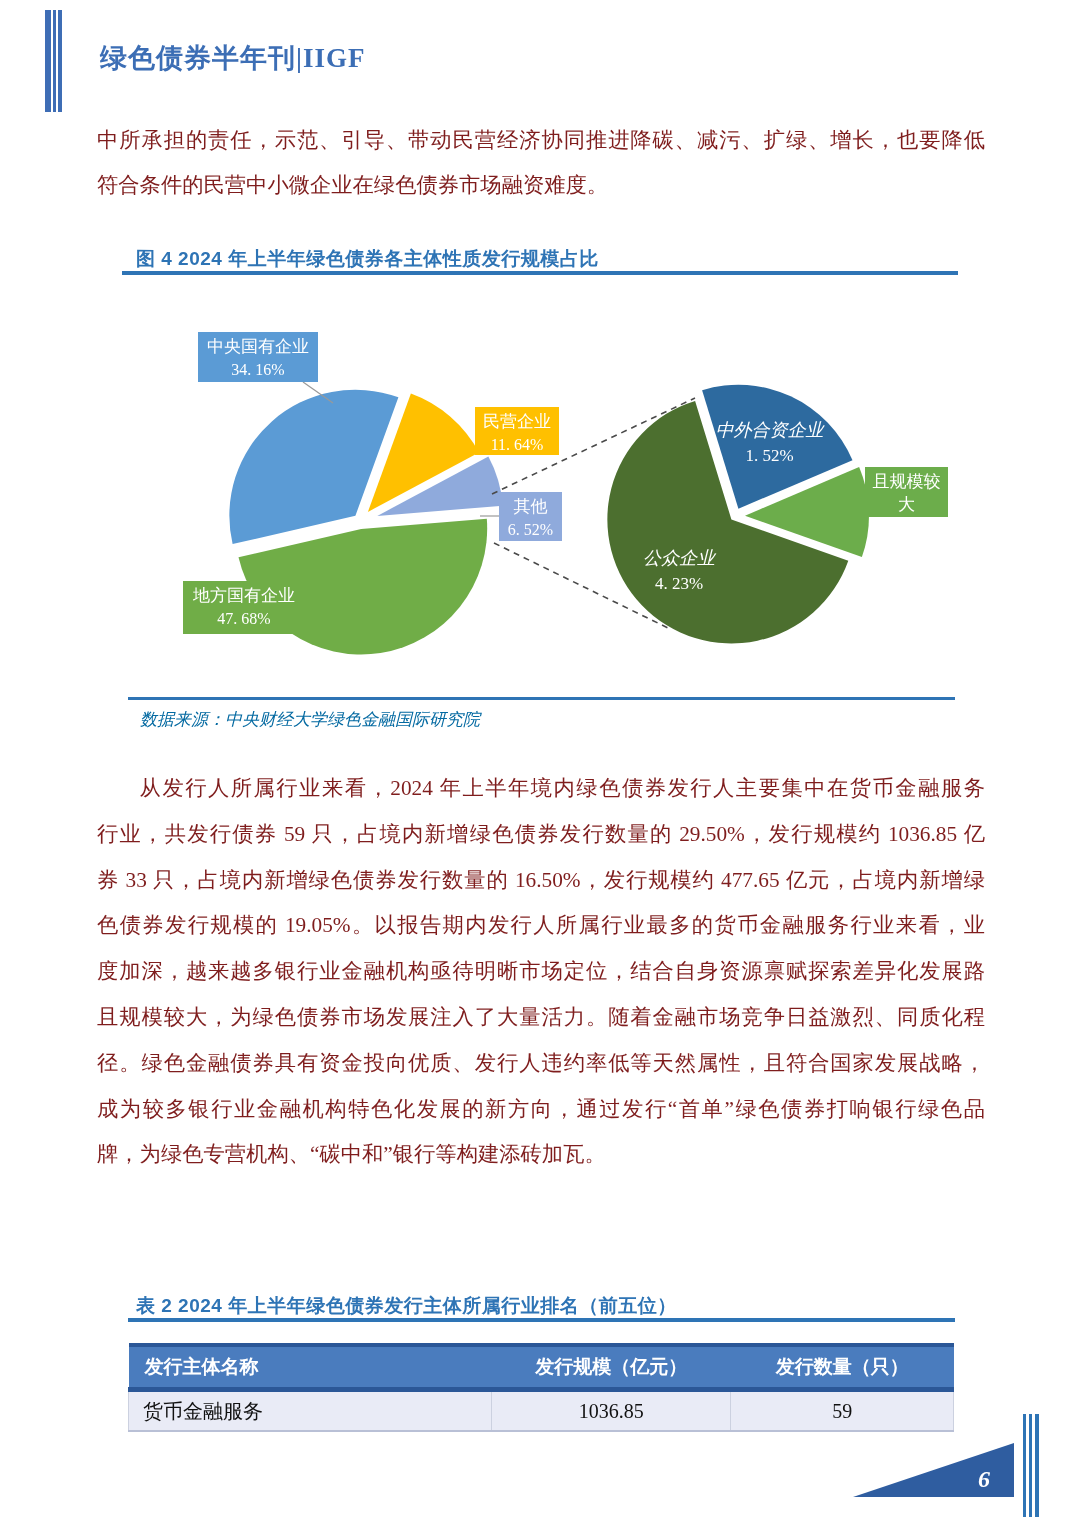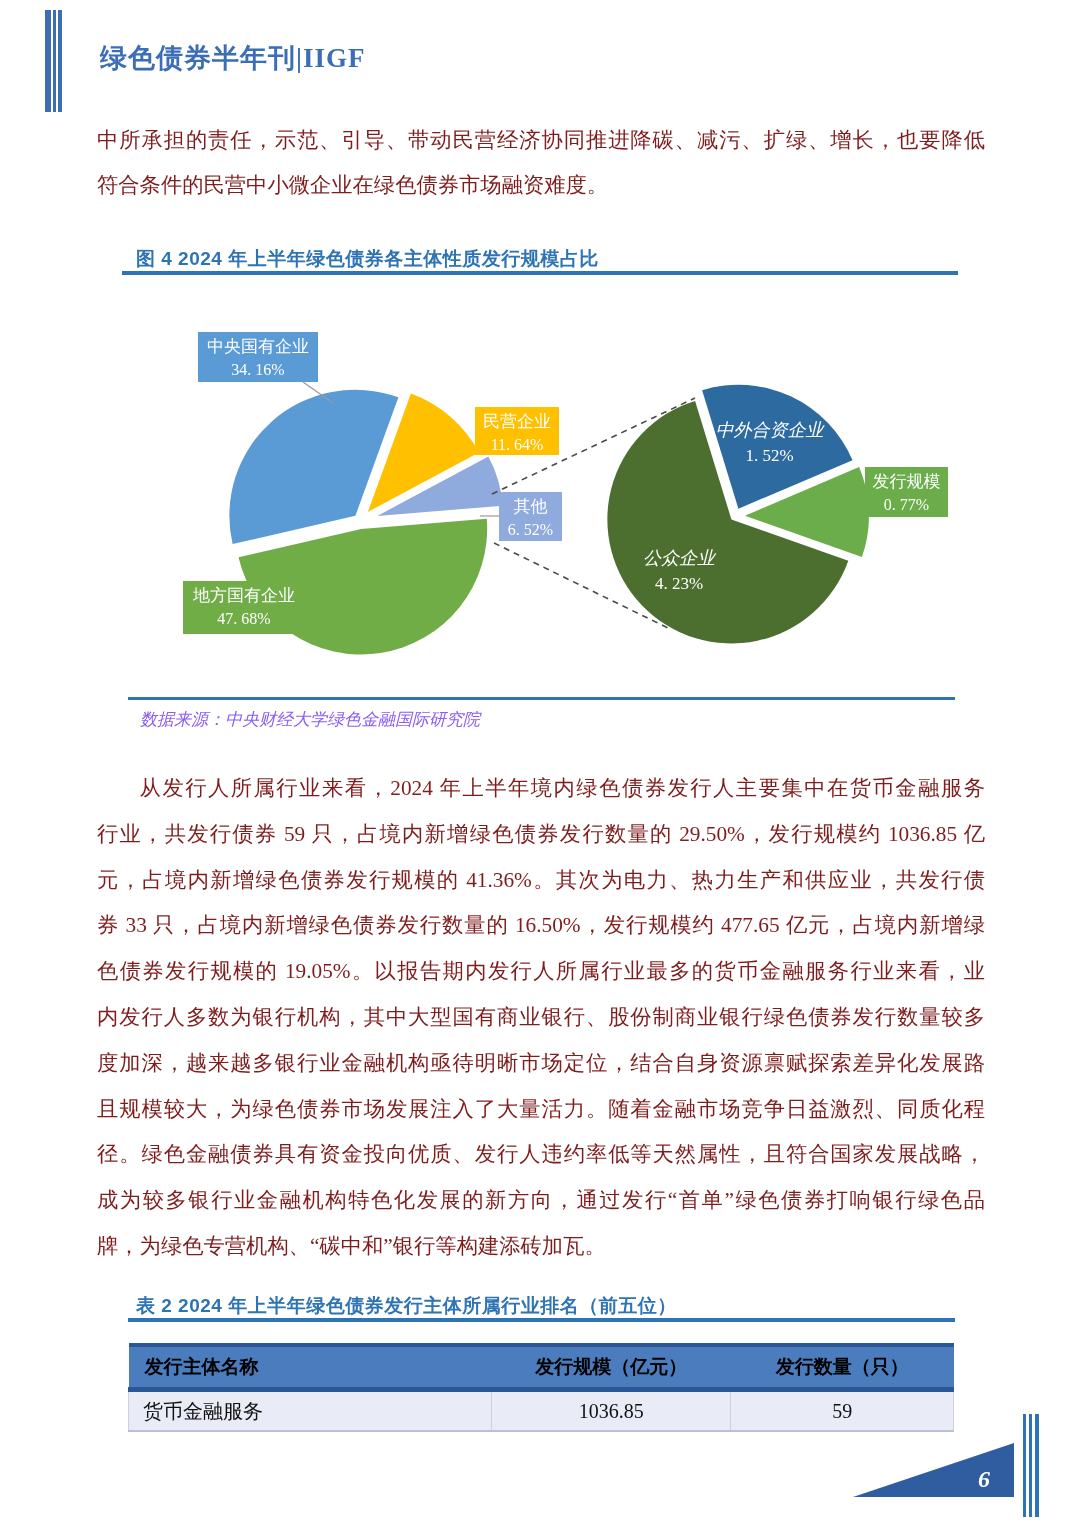--- a/index.html
+++ b/index.html
@@ -38,25 +38,25 @@
   
   .chart{position:absolute;left:0;top:290px;width:1000px;height:400px;}
   .chart svg{position:absolute;left:0;top:0;}
   .plabel{position:absolute;color:#fff;text-align:center;line-height:23px;padding-top:3px;box-sizing:border-box;}
   .plabel .pl-name{font-size:17px;}
   .plabel .pl-val{font-size:16px;}
   .plabel.inside{background:transparent !important;line-height:25px;}
   .plabel.inside .pl-name{font-size:18px;font-style:italic;}
   .plabel.inside .pl-val{font-size:17px;}
   
-  .source{position:absolute;left:140px;top:708px;font-size:17px;font-style:italic;color:#8b5cf6;}
+  .source{position:absolute;left:140px;top:708px;font-size:17px;font-style:italic;color:#0369a1;}
   
   .tblwrap{position:absolute;left:128px;top:1343px;width:826px;}
   table{width:100%;border-collapse:collapse;}
-  thead th{background:#4A7CBE;color:#000000;font-family:"Liberation Sans","DejaVu Sans",sans-serif;
+  thead th{background:#4A7CBE;color:#ffffff;font-family:"Liberation Sans","DejaVu Sans",sans-serif;
            font-weight:bold;font-size:19px;height:38px;border-top:4px solid #2B5797;border-bottom:5px solid #2B5797;}
   thead th:first-child{text-align:left;padding-left:16px;}
   tbody td{background:#E9EBF6;font-size:20px;height:36px;text-align:center;
            border-bottom:2px solid #b9c0d6;border-left:1px solid #ccd1e0;border-right:1px solid #ccd1e0;}
   tbody td:first-child{text-align:left;padding-left:14px;}
   
   .pgtri{position:absolute;left:853px;top:1443px;width:161px;height:54px;background:#2F5DA0;
          clip-path:polygon(0 100%,100% 0,100% 100%);}
   .pgnum{position:absolute;right:24px;bottom:4px;color:#fff;font-size:24px;font-weight:bold;font-style:italic;}
 </style>
@@ -119,40 +119,38 @@
       <div class="pl-name">地方国有企业</div>
       <div class="pl-val">47. 68%</div>
     </div>
 
     <div class="plabel inside" style="left:692px;top:125px;width:155px;">
       <div class="pl-name">中外合资企业</div>
       <div class="pl-val">1. 52%</div>
     </div>
 
     <div class="plabel" style="left: 865px; top: 177px; width: 83px; height: 50px; background: rgb(108, 173, 75);">
-      <div class="pl-name">发行规模</div>
+      <div class="pl-name">且规模较大</div>
       <div class="pl-val">0. 77%</div>
     </div>
 
     <div class="plabel inside" style="left:614px;top:253px;width:130px;">
       <div class="pl-name">公众企业</div>
       <div class="pl-val">4. 23%</div>
     </div>
   </div>
 
   <div class="rule rule2"></div>
   <div class="source">数据来源：中央财经大学绿色金融国际研究院</div>
 
   <div class="textblock bodytext" id="body-lines">
       <div class="tline indent">从发行人所属行业来看，2024 年上半年境内绿色债券发行人主要集中在货币金融服务</div>
       <div class="tline">行业，共发行债券 59 只，占境内新增绿色债券发行数量的 29.50%，发行规模约 1036.85 亿</div>
-      <div class="tline">元，占境内新增绿色债券发行规模的 41.36%。其次为电力、热力生产和供应业，共发行债</div>
       <div class="tline">券 33 只，占境内新增绿色债券发行数量的 16.50%，发行规模约 477.65 亿元，占境内新增绿</div>
       <div class="tline">色债券发行规模的 19.05%。以报告期内发行人所属行业最多的货币金融服务行业来看，业</div>
-      <div class="tline">内发行人多数为银行机构，其中大型国有商业银行、股份制商业银行绿色债券发行数量较多</div>
       <div class="tline">度加深，越来越多银行业金融机构亟待明晰市场定位，结合自身资源禀赋探索差异化发展路</div>
       <div class="tline">且规模较大，为绿色债券市场发展注入了大量活力。随着金融市场竞争日益激烈、同质化程</div>
       <div class="tline">径。绿色金融债券具有资金投向优质、发行人违约率低等天然属性，且符合国家发展战略，</div>
       <div class="tline">成为较多银行业金融机构特色化发展的新方向，通过发行“首单”绿色债券打响银行绿色品</div>
       <div class="tline last">牌，为绿色专营机构、“碳中和”银行等构建添砖加瓦。</div>
     </div>
 
   <div class="cap tbl-cap">表 2 2024 年上半年绿色债券发行主体所属行业排名（前五位）</div>
   <div class="rule rule3"></div>
 

